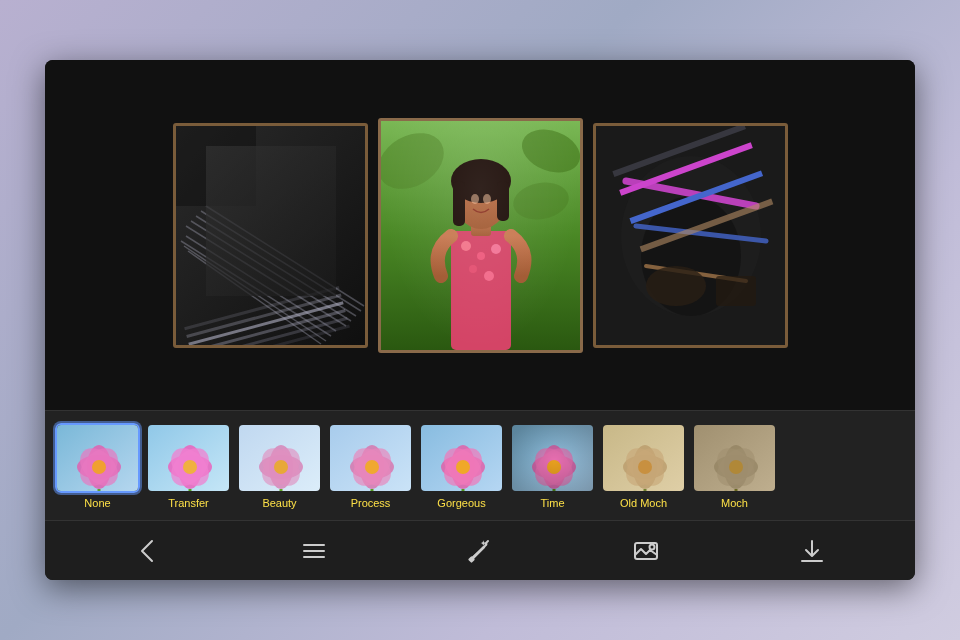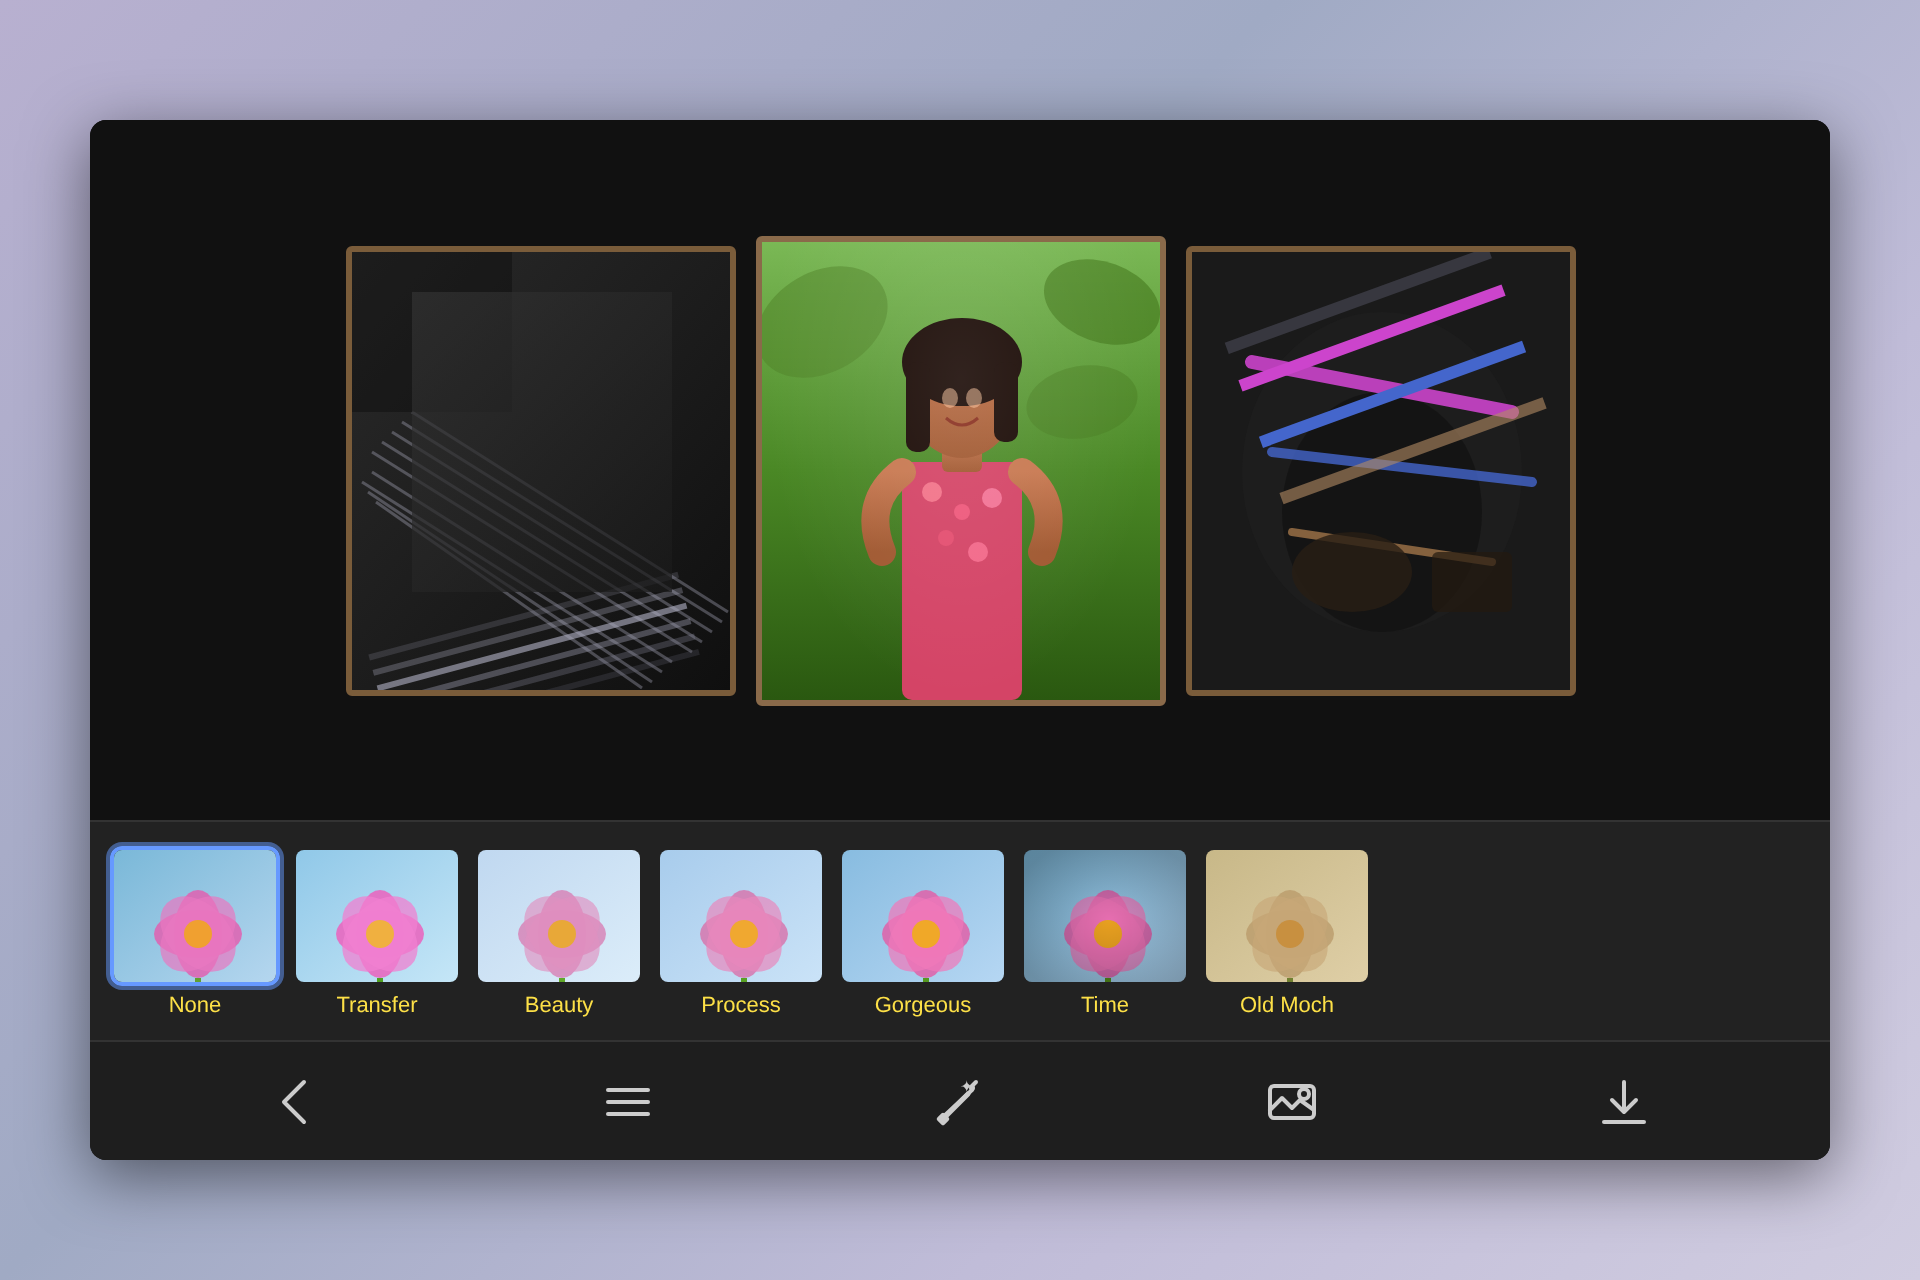--- a/index.html
+++ b/index.html
@@ -454,20 +454,40 @@
           <ellipse cx="42" cy="42" rx="22" ry="12" fill="#b89868" opacity="0.75"></ellipse>
           <ellipse cx="42" cy="42" rx="15" ry="22" fill="#c8a878" opacity="0.65" transform="rotate(45 42 42)"></ellipse>
           <ellipse cx="42" cy="42" rx="15" ry="22" fill="#c8a878" opacity="0.65" transform="rotate(-45 42 42)"></ellipse>
           <circle cx="42" cy="42" r="7" fill="#c89040"></circle>
           <line x1="42" y1="64" x2="42" y2="70" stroke="#708030" stroke-width="3"></line>
         </svg>
       </div>
       <span class="filter-label">Old Moch</span>
     </div>
 
+    <div class="filter-item">
+      <div class="filter-thumb">
+        <svg width="85" height="70" viewBox="0 0 85 70" xmlns="http://www.w3.org/2000/svg">
+          <defs>
+            <linearGradient id="sky7" x1="0" y1="0" x2="1" y2="1">
+              <stop offset="0%" stop-color="#a09070"></stop>
+              <stop offset="100%" stop-color="#c0b090"></stop>
+            </linearGradient>
+          </defs>
+          <rect width="85" height="70" fill="url(#sky7)"></rect>
+          <ellipse cx="42" cy="42" rx="12" ry="22" fill="#908060" opacity="0.7"></ellipse>
+          <ellipse cx="42" cy="42" rx="22" ry="12" fill="#908060" opacity="0.7"></ellipse>
+          <ellipse cx="42" cy="42" rx="15" ry="22" fill="#a09070" opacity="0.6" transform="rotate(45 42 42)"></ellipse>
+          <ellipse cx="42" cy="42" rx="15" ry="22" fill="#a09070" opacity="0.6" transform="rotate(-45 42 42)"></ellipse>
+          <circle cx="42" cy="42" r="7" fill="#b08838"></circle>
+          <line x1="42" y1="64" x2="42" y2="70" stroke="#686820" stroke-width="3"></line>
+        </svg>
+      </div>
+      <span class="filter-label">Moch</span>
+    </div>
 
   </div>
 
   <div class="toolbar">
 
     <div class="toolbar-btn">
       <svg viewBox="0 0 28 28">
         <polyline points="18,4 8,14 18,24"></polyline>
       </svg>
     </div>

